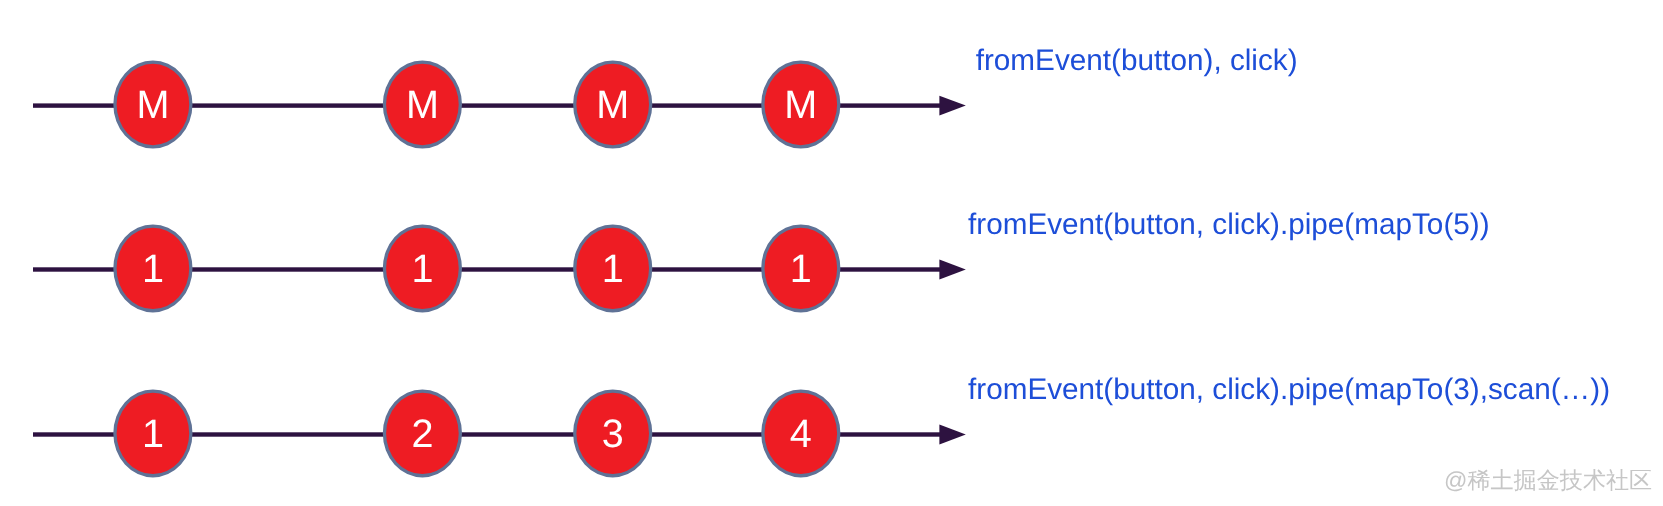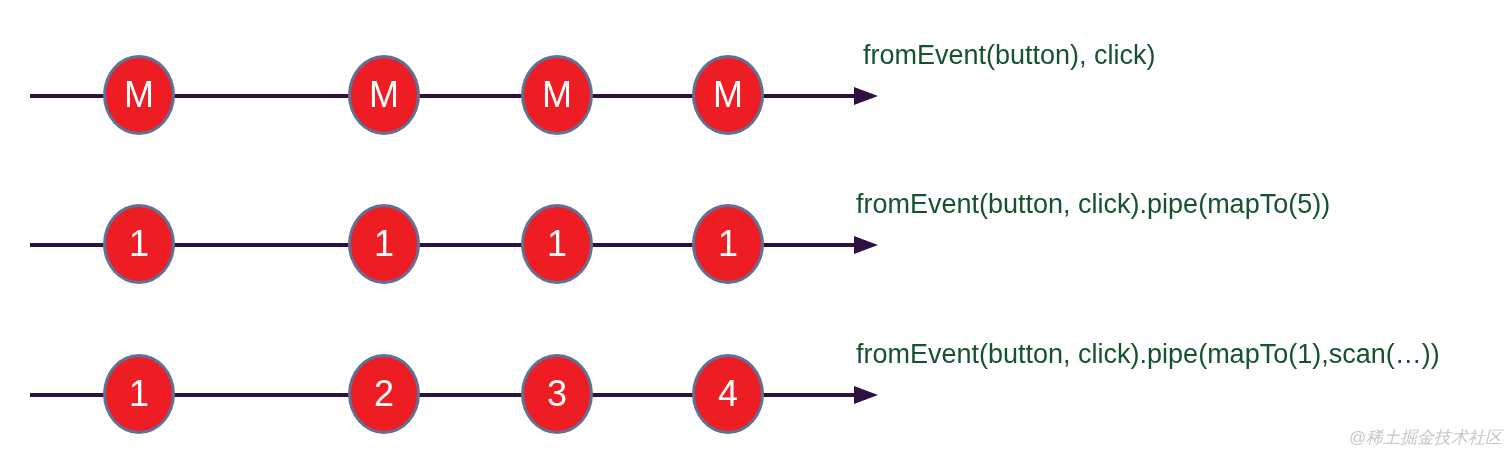--- a/index.html
+++ b/index.html
@@ -42,33 +42,33 @@
     box-sizing: border-box;
     display: flex;
     align-items: center;
     justify-content: center;
     color: #ffffff;
     font-size: 36px;
     line-height: 1;
   }
   .code-label {
     position: absolute;
-    color: #14532d;
+    color: #1d4ed8;
     font-size: 27px;
     line-height: 30px;
     white-space: nowrap;
+    margin-left: 24px;
   }
   .watermark {
     position: absolute;
     right: 10px;
     bottom: 12px;
     color: #c6c6c6;
-    font-size: 17px;
+    font-size: 21px;
     line-height: 20px;
-    font-style: italic;
   }
 </style>
 </head>
 <body>
 
 <div class="stage">
 
   <div class="row">
     <div class="timeline" style="top:94px;"></div>
     <div class="arrowhead" style="top:87px;"></div>
@@ -113,18 +113,18 @@
     </div>
     <div class="marble" style="left:348px; top:354px;">
       <span>2</span>
     </div>
     <div class="marble" style="left:521px; top:354px;">
       <span>3</span>
     </div>
     <div class="marble" style="left:692px; top:354px;">
       <span>4</span>
     </div>
-    <div class="code-label" style="left:856px; top:339px;">fromEvent(button, click).pipe(mapTo(1),scan(…))</div>
+    <div class="code-label" style="left:856px; top:339px;">fromEvent(button, click).pipe(mapTo(3),scan(…))</div>
   </div>
 
   <div class="watermark">@稀土掘金技术社区</div>
 
 </div>
 
 </body></html>

